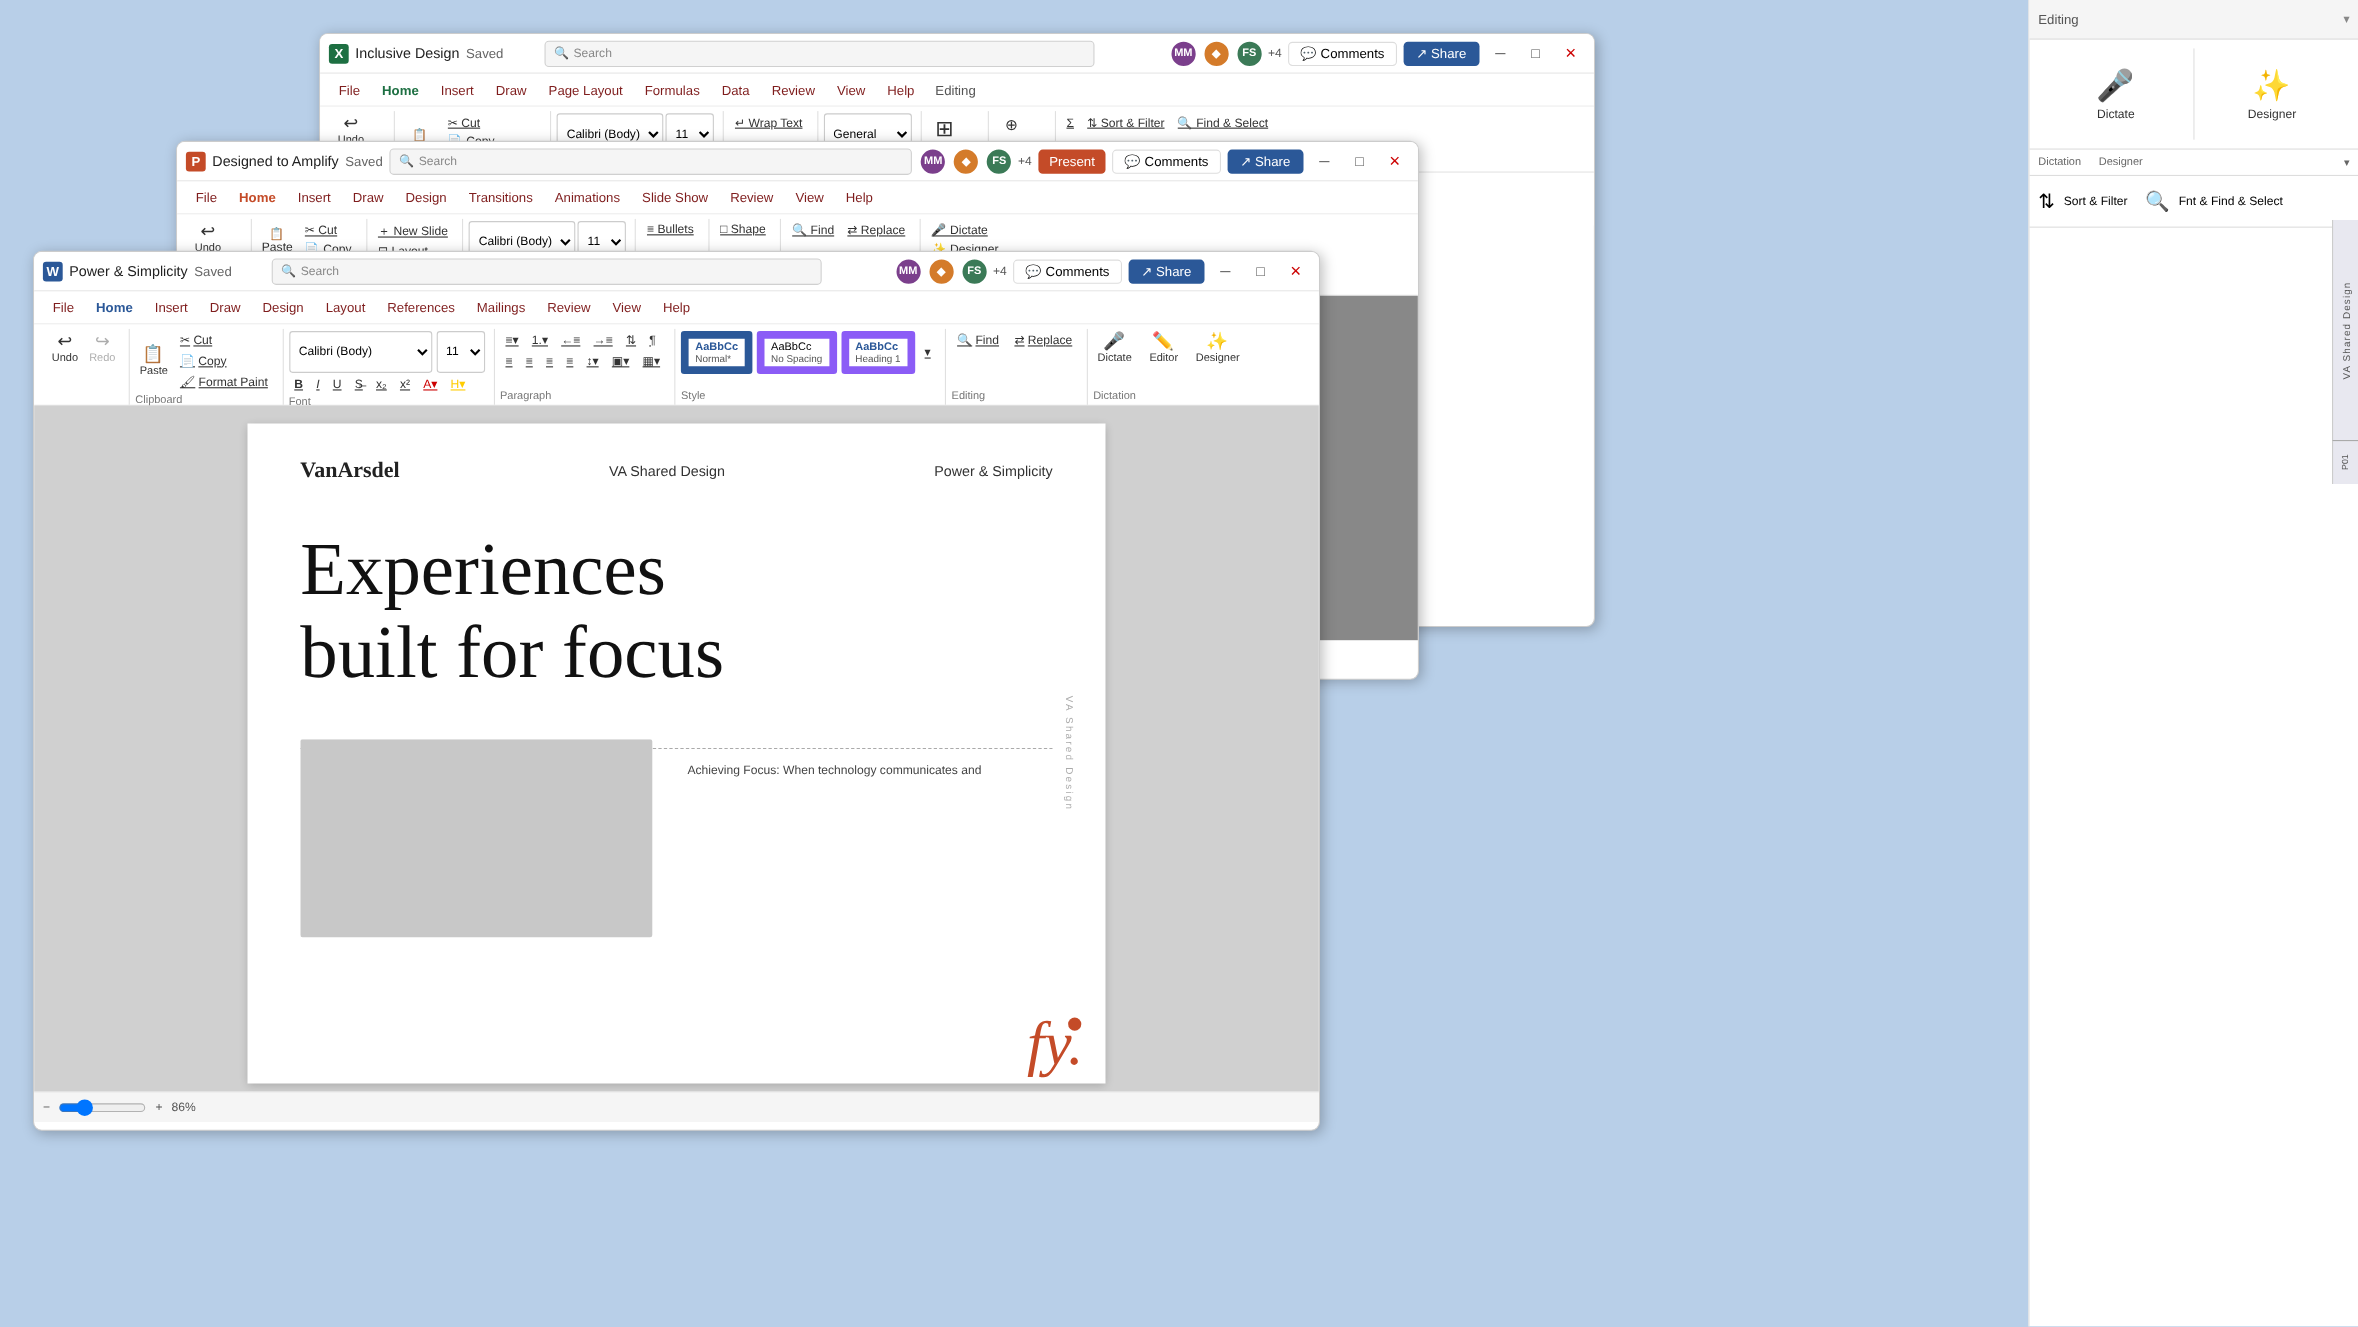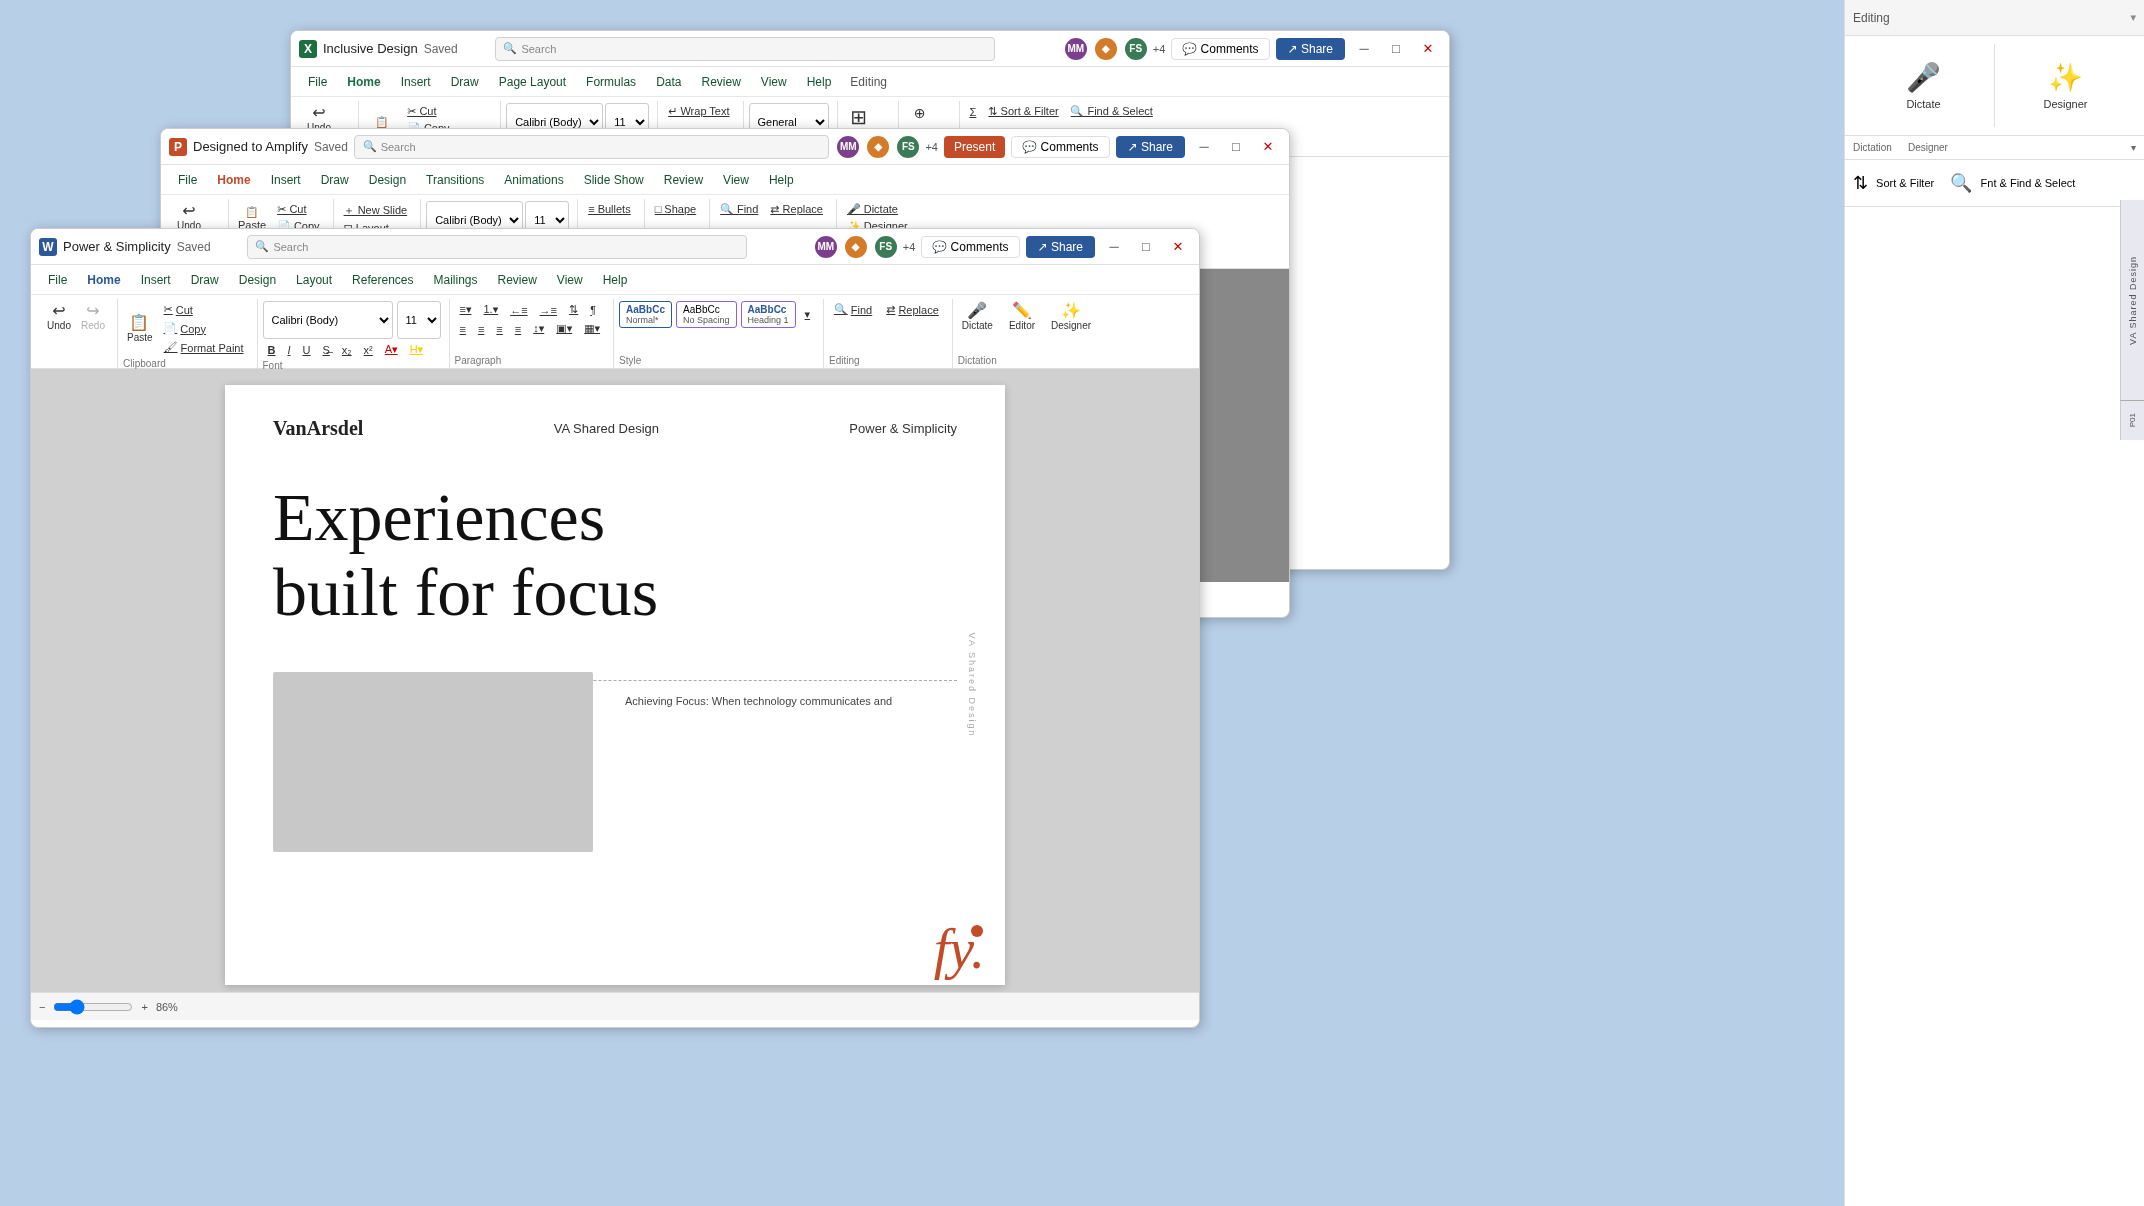--- a/index.html
+++ b/index.html
@@ -99,21 +99,21 @@
       align-items: center;
       height: 30px;
       background: #fff;
       border-bottom: 1px solid #e8e8e8;
       padding: 0 8px;
       gap: 2px;
     }
     .menu-item {
       padding: 3px 9px;
       font-size: 12px;
-      color: #14532d;
+      color: #7f1d1d;
       cursor: pointer;
       border-radius: 3px;
     }
     .menu-item.active-red { color: #c44b28; font-weight: 600; }
     .menu-item.active-green { color: #1d6f42; font-weight: 600; }
 
     
     .ribbon {
       display: flex;
       align-items: stretch;
@@ -173,21 +173,21 @@
     .font-select {
       height: 38px;
       border: 1px solid #ccc;
       border-radius: 3px;
       font-size: 11px;
       padding: 0 4px;
       background: #fff;
       cursor: pointer;
     }
     .style-chip {
-      border: 1px solid #8b5cf6;
+      border: 7px solid #8b5cf6;
       border-radius: 3px;
       padding: 2px 6px;
       font-size: 10px;
       cursor: pointer;
       background: #fff;
       white-space: nowrap;
     }
     .style-chip.active { border-color: #2b5898; color: #2b5898; }
 
     

